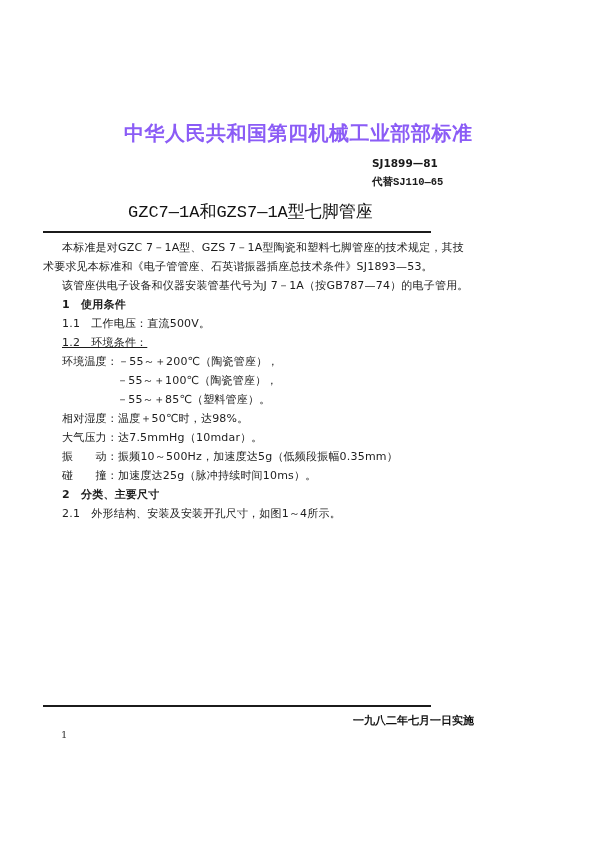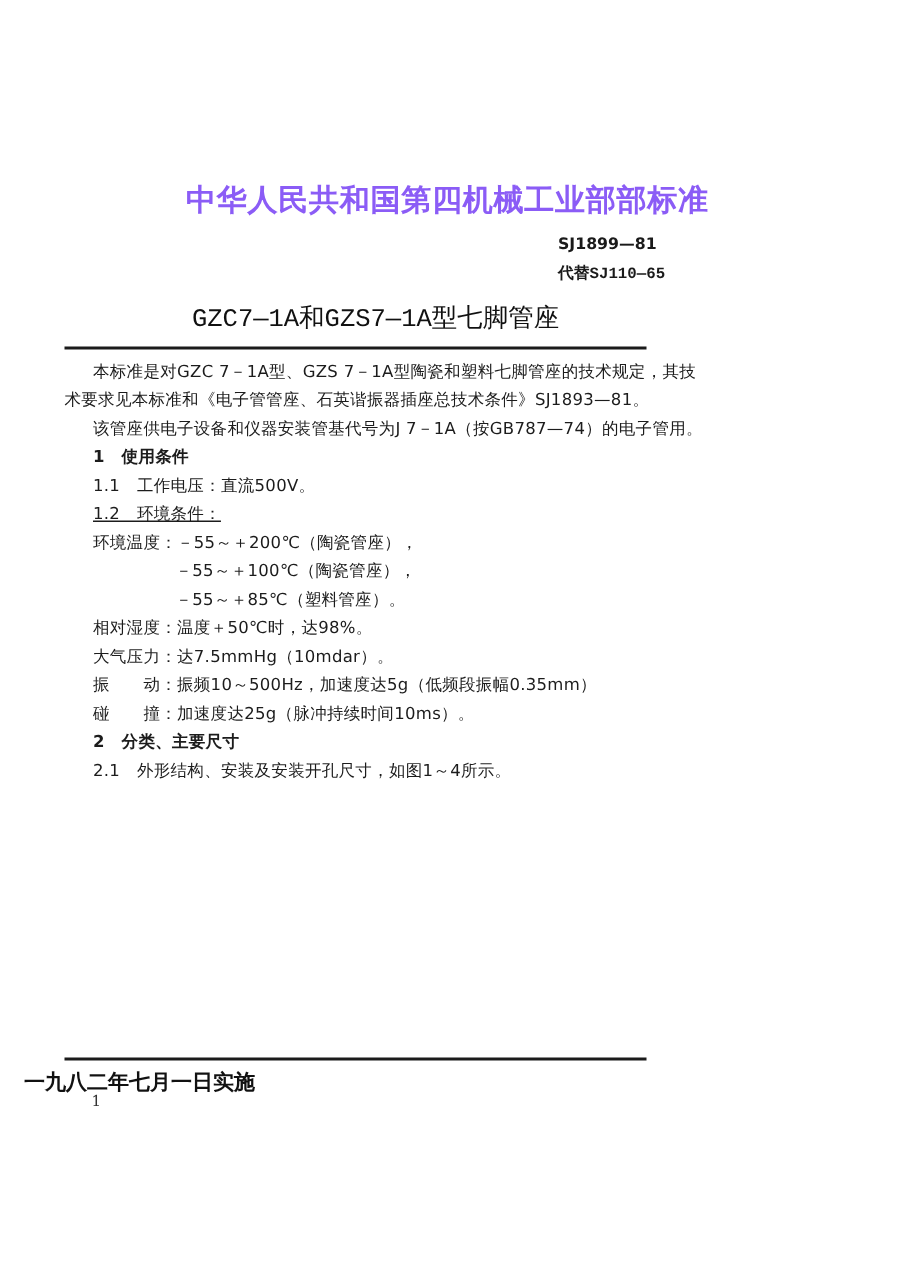--- a/index.html
+++ b/index.html
@@ -55,26 +55,25 @@
     .rule.bottom { top: 705px; }
     .body-line {
       font-family: "DejaVu Sans", "Liberation Sans", sans-serif;
       font-size: 11px;
       color: #1c1c1c;
       letter-spacing: 0.2px;
     }
     .bold { font-weight: bold; }
     .effective {
       left: 0; width: 474px; top: 713px;
-      text-align: left;
+      text-align: right;
       font-family: "DejaVu Sans", "Liberation Sans", sans-serif;
       font-weight: bold;
-      font-size: 14px;
+      font-size: 11px;
       color: #111111;
-      padding-left: 16px;
     }
     .page-num {
       left: 61px; top: 729px;
       font-family: "DejaVu Serif", "Liberation Serif", serif;
       font-size: 10px;
       color: #333333;
     }
   </style>
 </head>
 <body>
@@ -85,21 +84,21 @@
 
   <div class="abs std-code">SJ1899—81</div>
   <div class="abs std-replace">代替SJ110—65</div>
 
   <div class="abs doc-title">GZC7—1A和GZS7—1A型七脚管座</div>
 
   <div class="rule top"></div>
 
   <div id="body-lines">
     <div class="abs body-line" style="left:62px;top:240px;">本标准是对GZC 7－1A型、GZS 7－1A型陶瓷和塑料七脚管座的技术规定，其技</div>
-    <div class="abs body-line" style="left:43px;top:259px;">术要求见本标准和《电子管管座、石英谐振器插座总技术条件》SJ1893—81。</div>
+    <div class="abs body-line" style="left:43px;top:259px;">术要求见本标准和《电子管管座、石英谐振器插座总技术条件》SJ1893—53。</div>
     <div class="abs body-line" style="left:62px;top:278px;">该管座供电子设备和仪器安装管基代号为J 7－1A（按GB787—74）的电子管用。</div>
     <div class="abs body-line bold" style="left:62px;top:297px;">1　使用条件</div>
     <div class="abs body-line" style="left:62px;top:316px;">1.1　工作电压：直流500V。</div>
     <div class="abs body-line" style="left:62px;top:335px;text-decoration:underline;">1.2　环境条件：</div>
     <div class="abs body-line" style="left:62px;top:354px;">环境温度：－55～＋200℃（陶瓷管座），</div>
     <div class="abs body-line" style="left:117px;top:373px;">－55～＋100℃（陶瓷管座），</div>
     <div class="abs body-line" style="left:117px;top:392px;">－55～＋85℃（塑料管座）。</div>
     <div class="abs body-line" style="left:62px;top:411px;">相对湿度：温度＋50℃时，达98%。</div>
     <div class="abs body-line" style="left:62px;top:430px;">大气压力：达7.5mmHg（10mdar）。</div>
     <div class="abs body-line" style="left:62px;top:449px;">振　　动：振频10～500Hz，加速度达5g（低频段振幅0.35mm）</div>

